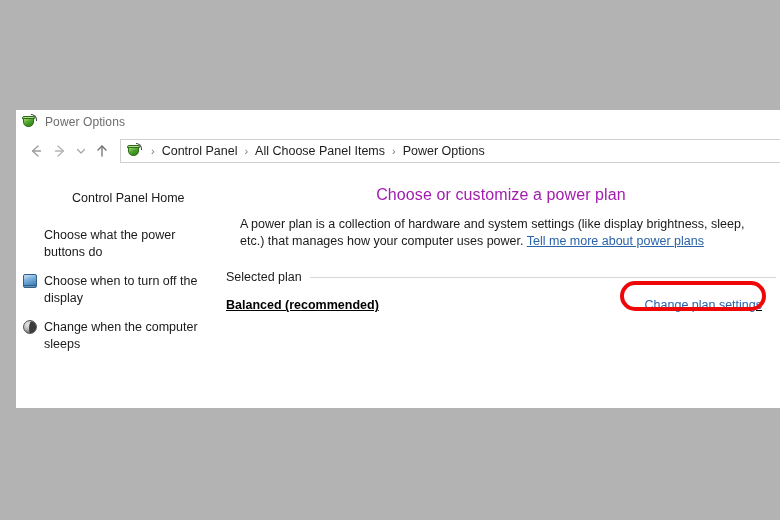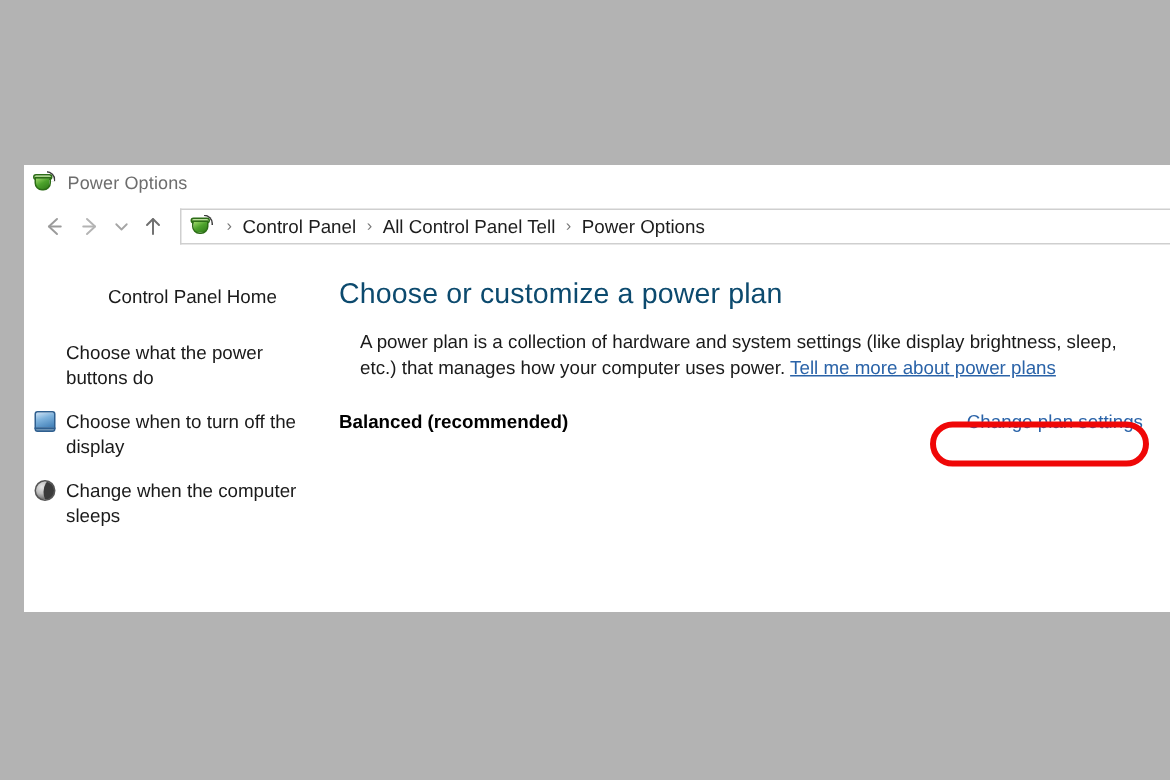--- a/index.html
+++ b/index.html
@@ -212,25 +212,26 @@
   }
 
   
   .content {
     flex: 1;
     padding: 18px 20px 0 5px;
     box-sizing: border-box;
     position: relative;
   }
   .page-heading {
-    font-size: 19px;
-    color: #0c4a6e;
+    font-size: 16px;
+    color: #a21caf;
     margin: 0 0 12px 0;
     font-weight: normal;
     letter-spacing: .1px;
+    text-align: center;
   }
   .page-desc {
     font-size: 12.5px;
     color: #1a1a1a;
     line-height: 17px;
     margin: 0 0 20px 14px;
     max-width: 508px;
   }
   .inline-link {
     color: #2a63a8;
@@ -254,20 +255,21 @@
     background: #d7d7d7;
     margin-left: 8px;
   }
 
   .plan-row {
     display: flex;
     align-items: baseline;
     justify-content: space-between;
     margin-bottom: 2px;
     padding-right: 2px;
+    text-decoration: underline;
   }
   .plan-name {
     font-size: 12.5px;
     font-weight: bold;
     color: #000000;
   }
   .plan-action {
     font-size: 12.5px;
     color: #2a63a8;
     cursor: pointer;
@@ -340,21 +342,21 @@
 
       <div class="addressbar">
         <span class="app-icon">
           <span class="cord"></span>
           <span class="lid"></span>
           <span class="cup"></span>
         </span>
         <span class="crumb-sep">›</span>
         <span class="crumb">Control Panel</span>
         <span class="crumb-sep">›</span>
-        <span class="crumb">All Control Panel Tell</span>
+        <span class="crumb">All Choose Panel Items</span>
         <span class="crumb-sep">›</span>
         <span class="crumb">Power Options</span>
       </div>
     </div>
 
     <div class="body-row">
 
       <div class="sidebar">
 
         <div class="side-item first">
@@ -386,20 +388,24 @@
       </div>
 
       <div class="content">
 
         <h1 class="page-heading">Choose or customize a power plan</h1>
 
         <p class="page-desc">
           <span>A power plan is a collection of hardware and system settings (like display brightness, sleep, etc.) that manages how your computer uses power. </span><span class="inline-link">Tell me more about power plans</span>
         </p>
 
+        <div class="group-head">
+          <span class="glabel">Selected plan</span>
+          <span class="gline"></span>
+        </div>
 
         <div class="plan-row">
           <span class="plan-name">Balanced (recommended)</span>
           <span class="plan-action">Change plan settings</span>
         </div>
 
 
       </div>
 
     </div>

